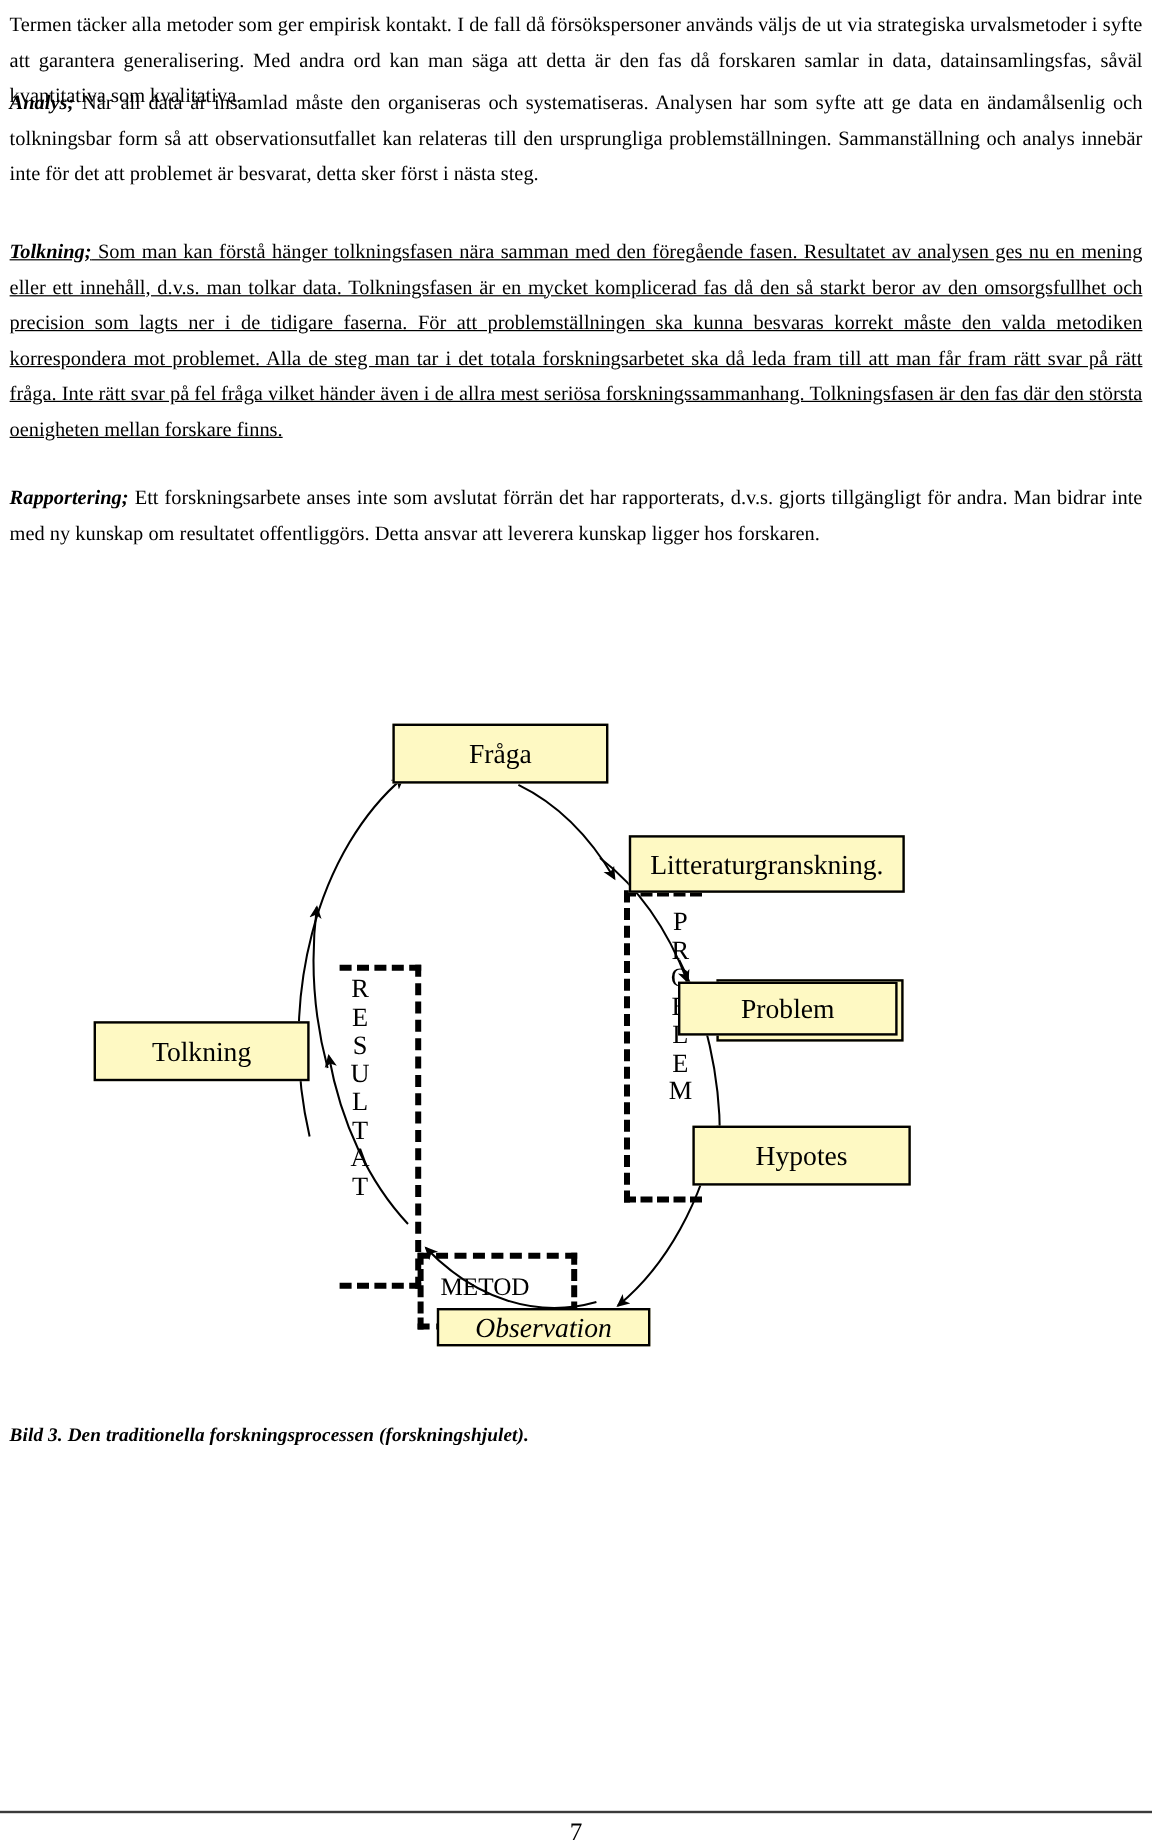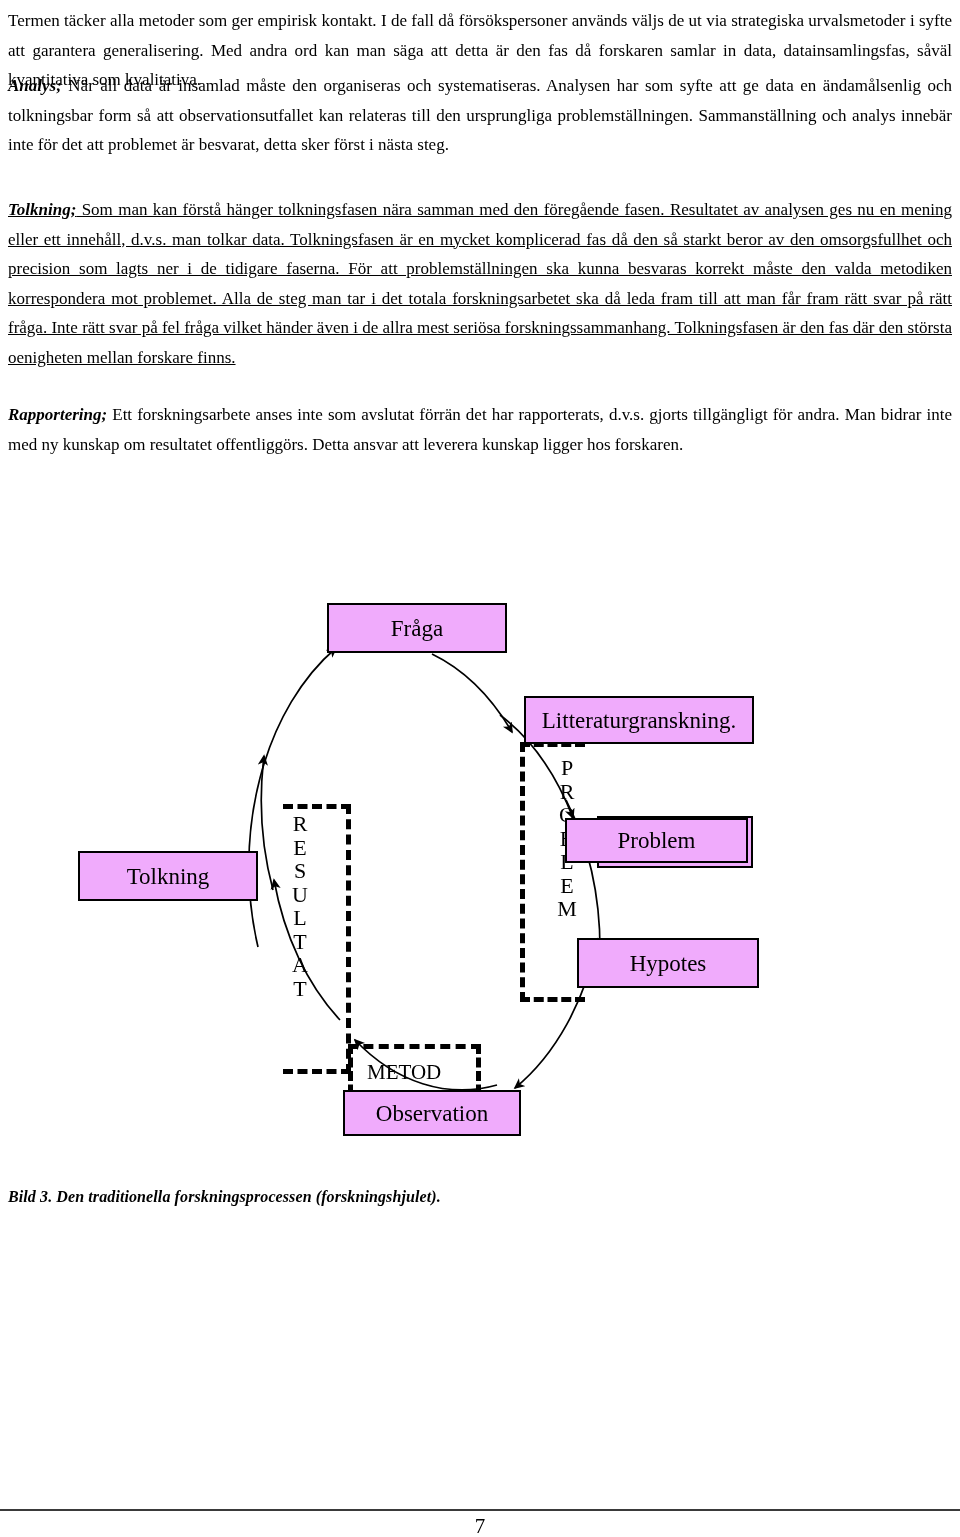--- a/index.html
+++ b/index.html
@@ -48,21 +48,21 @@
     height: 620px;
   }
   #figure svg {
     position: absolute;
     left: 0; top: 0;
   }
   .node {
     position: absolute;
     box-sizing: border-box;
     border: 2px solid #000;
-    background: #f0abfc;
+    background: #fef9c3;
     display: flex;
     align-items: center;
     justify-content: center;
     font-size: 23px;
     line-height: 1;
     white-space: nowrap;
   }
   .dashbox {
     position: absolute;
     box-sizing: border-box;
@@ -194,21 +194,21 @@
     </div>
 
     <div class="node" style="left:577px; top:378px; width:182px; height:50px;">
       <span>Hypotes</span>
     </div>
 
     <div class="node" style="left:565px; top:258px; width:183px; height:45px; z-index:3;">
       <span>Problem</span>
     </div>
 
-    <div class="node" style="left:343px; top:530px; width:178px; height:46px; z-index:4;">
+    <div class="node" style="left:364px; top:530px; width:178px; height:32px; z-index:4;font-style:italic;">
       <span>Observation</span>
     </div>
 
 
     <div class="node" style="left:78px; top:291px; width:180px; height:50px;">
       <span>Tolkning</span>
     </div>
 
 
   </div>

